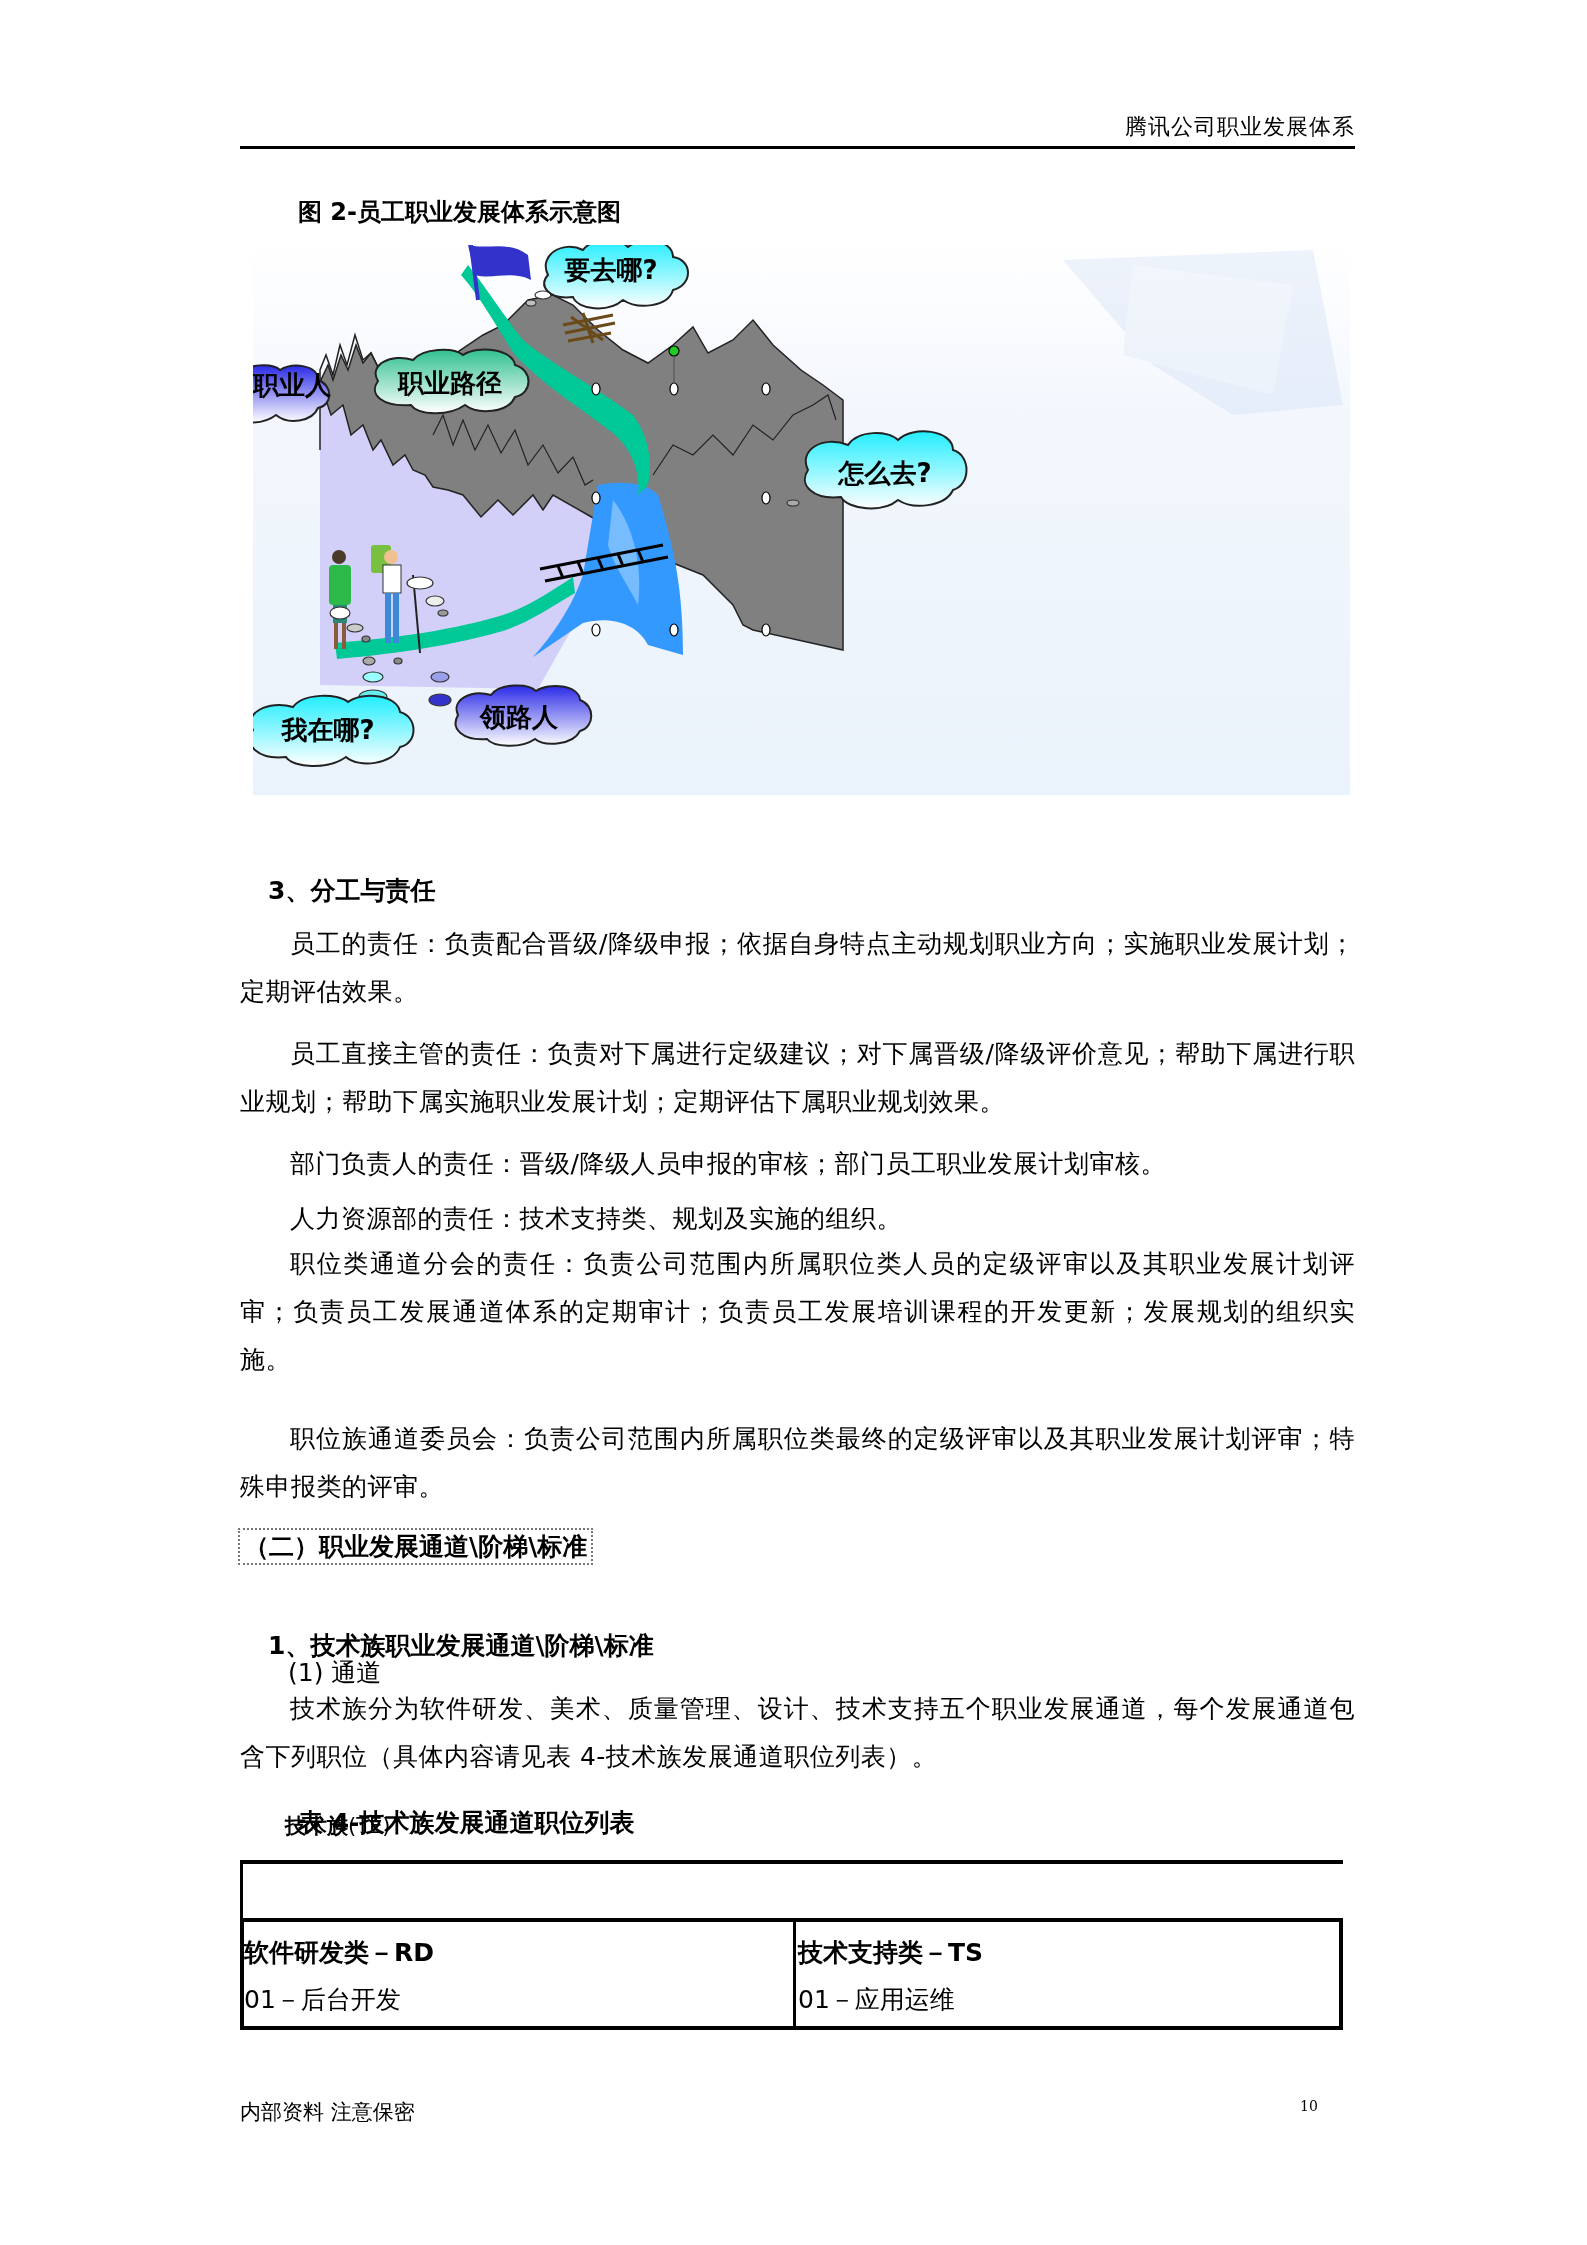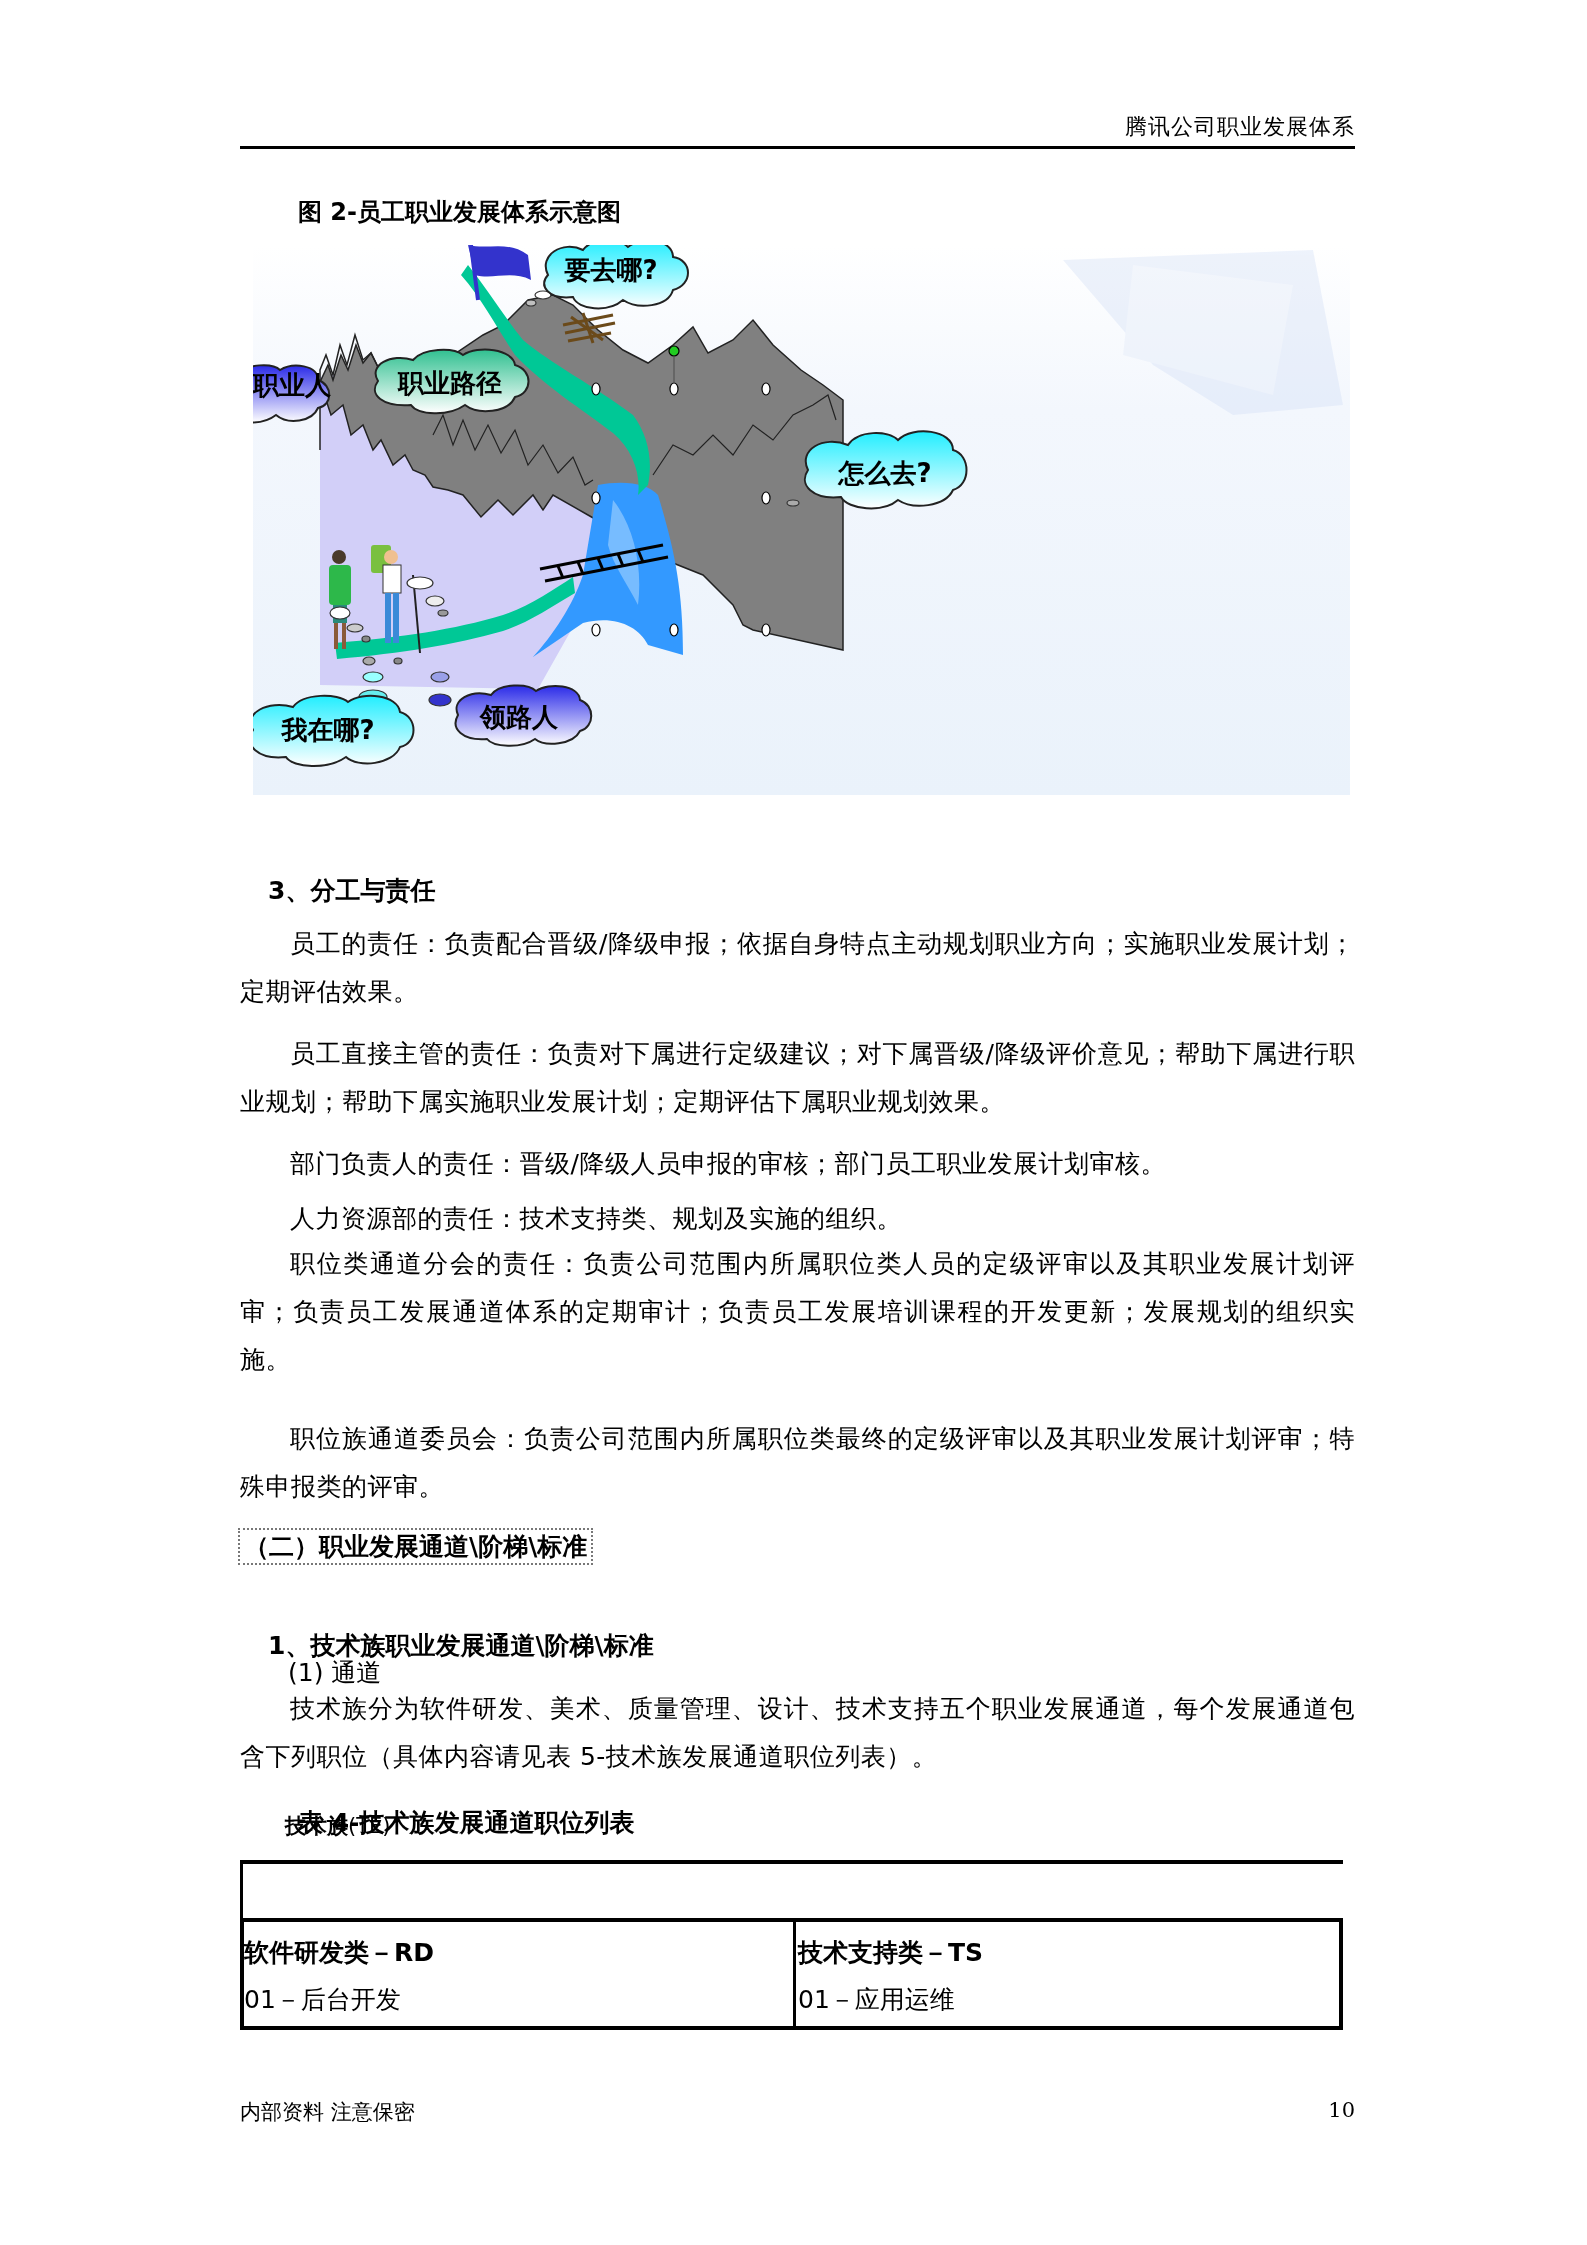--- a/index.html
+++ b/index.html
@@ -76,21 +76,21 @@
   }
   .tbl-cell-item {
     position: absolute; font-size: 25px;
     font-family: "DejaVu Sans", "Liberation Sans", sans-serif;
   }
   .footer-left {
     left: 240px; top: 2098px; font-size: 21px;
     font-family: "DejaVu Sans", "Liberation Sans", sans-serif;
   }
   .footer-right {
-    left: 1300px; width: 55px; top: 2098px; font-size: 21px; text-align: right;
+    left: 1300px; width: 55px; top: 2098px; font-size: 14px; 
     font-family: "DejaVu Serif", "Liberation Serif", serif;
   }
 </style>
 </head>
 <body>
 
 <div class="abs header-title">腾讯公司职业发展体系</div>
 <div class="abs header-rule"></div>
 
 <div class="abs fig-caption">图 2-员工职业发展体系示意图</div>
@@ -239,21 +239,21 @@
 <div class="para" style="top:920px;">员工的责任：负责配合晋级/降级申报；依据自身特点主动规划职业方向；实施职业发展计划；定期评估效果。</div>
 <div class="para" style="top:1030px;">员工直接主管的责任：负责对下属进行定级建议；对下属晋级/降级评价意见；帮助下属进行职业规划；帮助下属实施职业发展计划；定期评估下属职业规划效果。</div>
 <div class="para" style="top:1140px;">部门负责人的责任：晋级/降级人员申报的审核；部门员工职业发展计划审核。</div>
 <div class="para" style="top:1195px;">人力资源部的责任：技术支持类、规划及实施的组织。</div>
 <div class="para" style="top:1240px;">职位类通道分会的责任：负责公司范围内所属职位类人员的定级评审以及其职业发展计划评审；负责员工发展通道体系的定期审计；负责员工发展培训课程的开发更新；发展规划的组织实施。</div>
 <div class="para" style="top:1415px;">职位族通道委员会：负责公司范围内所属职位类最终的定级评审以及其职业发展计划评审；特殊申报类的评审。</div>
 
 <div class="section-heading">（二）职业发展通道\阶梯\标准</div>
 <div class="heading-bold" style="left:268px; top:1585px;margin-top:44px;">1、技术族职业发展通道\阶梯\标准</div>
 <div class="plain-line" style="left:288px; top:1640px;margin-top:16px;">(1) 通道</div>
-<div class="para" style="top:1685px;">技术族分为软件研发、美术、质量管理、设计、技术支持五个职业发展通道，每个发展通道包含下列职位（具体内容请见表 5-技术族发展通道职位列表）。</div>
+<div class="para" style="top:1685px;">技术族分为软件研发、美术、质量管理、设计、技术支持五个职业发展通道，每个发展通道包含下列职位（具体内容请见表 4-技术族发展通道职位列表）。</div>
 <div class="heading-bold" style="left:298px; top:1806px;">表 4-技术族发展通道职位列表</div>
 
 <div class="abs tbl-top"></div>
 <div class="abs tbl-left-top"></div>
 <div class="abs tbl-family"><b>技术族</b><span>(TE)</span></div>
 <div class="abs tbl-row2"></div>
 <div class="abs tbl-col-div"></div>
 <div class="tbl-cell-head" style="left:244px; top:1936px;">软件研发类－RD</div>
 <div class="tbl-cell-item" style="left:244px; top:1983px;">01－后台开发</div>
 <div class="tbl-cell-head" style="left:798px; top:1936px;">技术支持类－TS</div>

